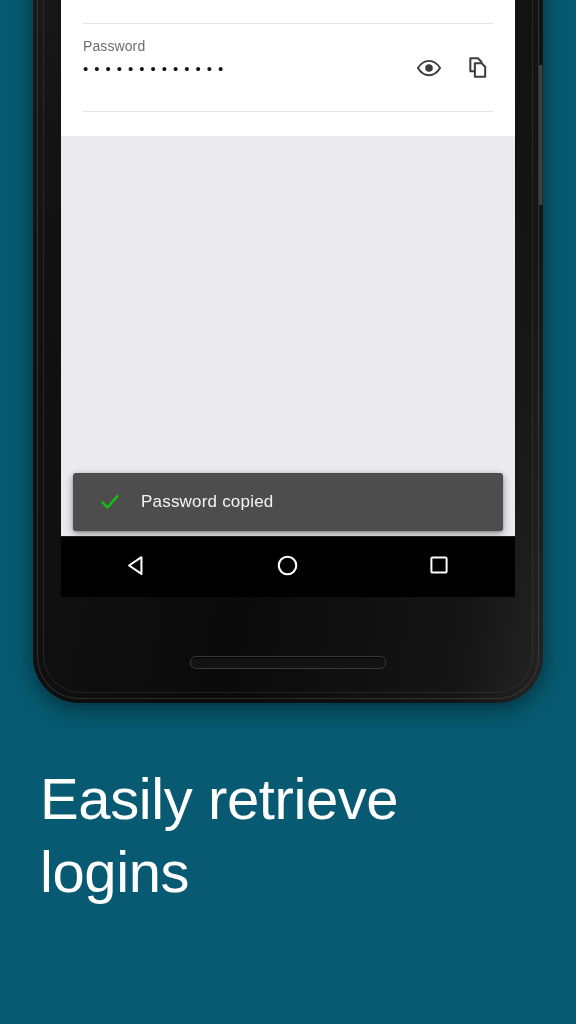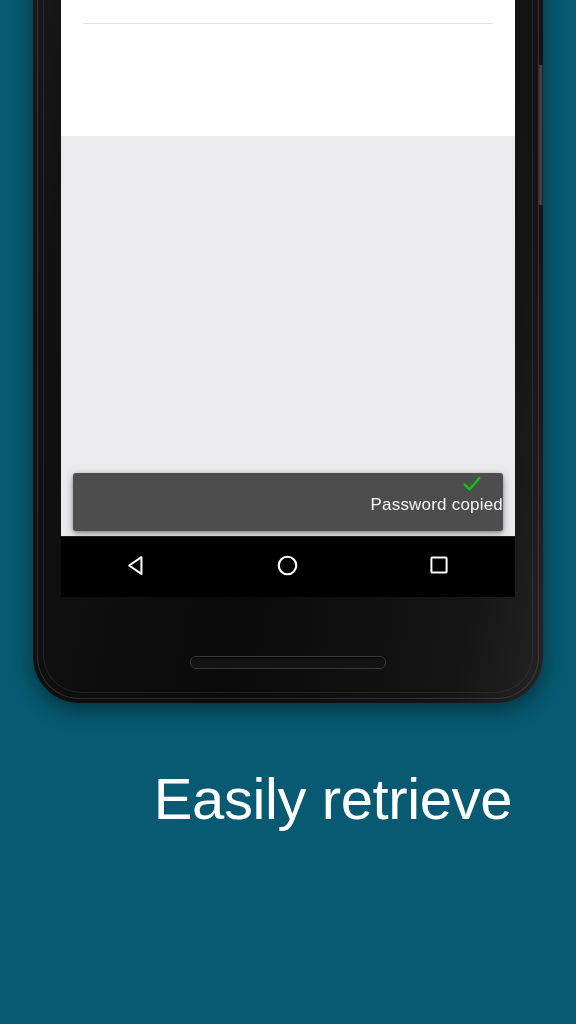--- a/index.html
+++ b/index.html
@@ -153,24 +153,23 @@
   
   .snackbar {
     position: absolute;
     left: 12px;
     right: 12px;
     bottom: 5px;
     height: 58px;
     background: #4d4d4d;
     border-radius: 3px;
     display: flex;
-    align-items: flex-end;
+    align-items: center;
     padding-left: 26px;
     box-shadow: 0 3px 8px rgba(0,0,0,0.34), 0 1px 3px rgba(0,0,0,0.22);
-    flex-direction: column;
   }
   .snackbar .check {
     width: 22px;
     height: 22px;
     margin-right: 20px;
     flex: none;
   }
   .snackbar .msg {
     color: #f4f4f4;
     font-size: 17px;
@@ -198,27 +197,27 @@
     justify-content: center;
     cursor: pointer;
   }
 
   
   .caption {
     position: absolute;
     left: 0;
     right: 0;
     top: 762px;
-    text-align: right;
+    text-align: left;
     color: #ffffff;
     font-size: 58px;
     line-height: 73px;
     font-weight: 300;
     letter-spacing: -0.4px;
-    padding: 0 64px;
+    padding: 0 40px;
     box-sizing: border-box;
   }
   .caption .ln { display: block; }
 </style>
 </head>
 <body>
 
 <div class="device">
   <div class="device-inner-edge"></div>
   <div class="device-inner-edge2"></div>
@@ -232,20 +231,44 @@
       <div class="field-row row-username">
 
         <div class="row-actions">
           <div class="icon-btn">
             
           </div>
         </div>
         <div class="divider"></div>
       </div>
 
+      <div class="field-row row-password">
+        <div class="field-label">Password</div>
+        <div class="field-value dots">•••••••••••••</div>
+        <div class="row-actions">
+          <div class="icon-btn">
+            <span>
+              <svg width="26" height="26" viewBox="0 0 24 24" fill="none" stroke="#3c3c41" stroke-width="1.8">
+                <path d="M1.8 12 C4.6 7.4 8.2 5.4 12 5.4 C15.8 5.4 19.4 7.4 22.2 12
+                         C19.4 16.6 15.8 18.6 12 18.6 C8.2 18.6 4.6 16.6 1.8 12 Z"></path>
+                <circle cx="12" cy="12" r="3.5" fill="#3c3c41" stroke="none"></circle>
+              </svg>
+            </span>
+          </div>
+          <div class="icon-btn">
+            <span>
+              <svg width="26" height="26" viewBox="0 0 24 24" fill="none" stroke="#3c3c41" stroke-width="1.9" stroke-linejoin="round">
+                <path d="M4 3 h7 l3.2 3.2 V15 H4 Z" fill="#ffffff"></path>
+                <path d="M8.2 7.6 h6.2 l3.3 3.3 V20 H8.2 Z" fill="#ffffff"></path>
+              </svg>
+            </span>
+          </div>
+        </div>
+        <div class="divider"></div>
+      </div>
 
     </div>
 
     <div class="snackbar">
       <span class="check">
         <svg width="22" height="22" viewBox="0 0 24 24" fill="none" stroke="#12c312" stroke-width="2.6" stroke-linecap="round" stroke-linejoin="round">
           <path d="M4 12.6 L9.3 18 L20 5.6"></path>
         </svg>
       </span>
       <span class="msg">Password copied</span>
@@ -273,13 +296,14 @@
         <svg width="24" height="24" viewBox="0 0 24 24" fill="none" stroke="#ffffff" stroke-width="2">
           <rect x="4.4" y="4.4" width="15.2" height="15.2" rx="1.2"></rect>
         </svg>
       </span>
     </div>
   </div>
 </div>
 
 <div class="caption">
   <span class="ln">Easily retrieve</span>
+  <span class="ln">logins</span>
 </div>
 
 </body></html>

